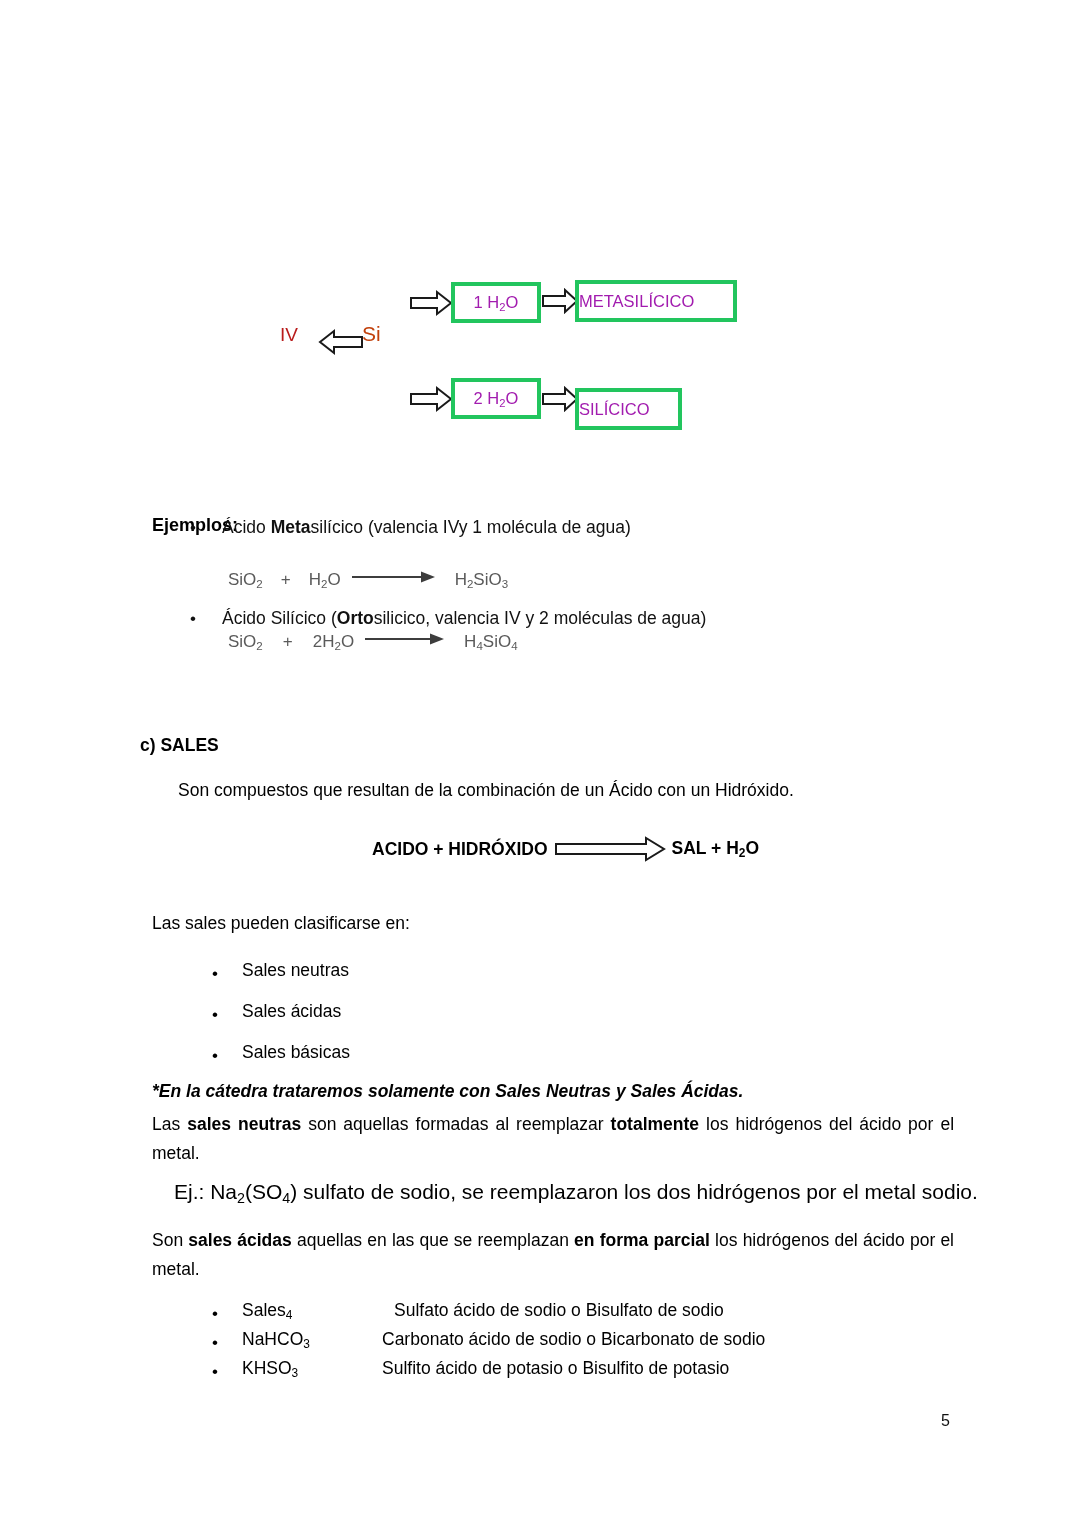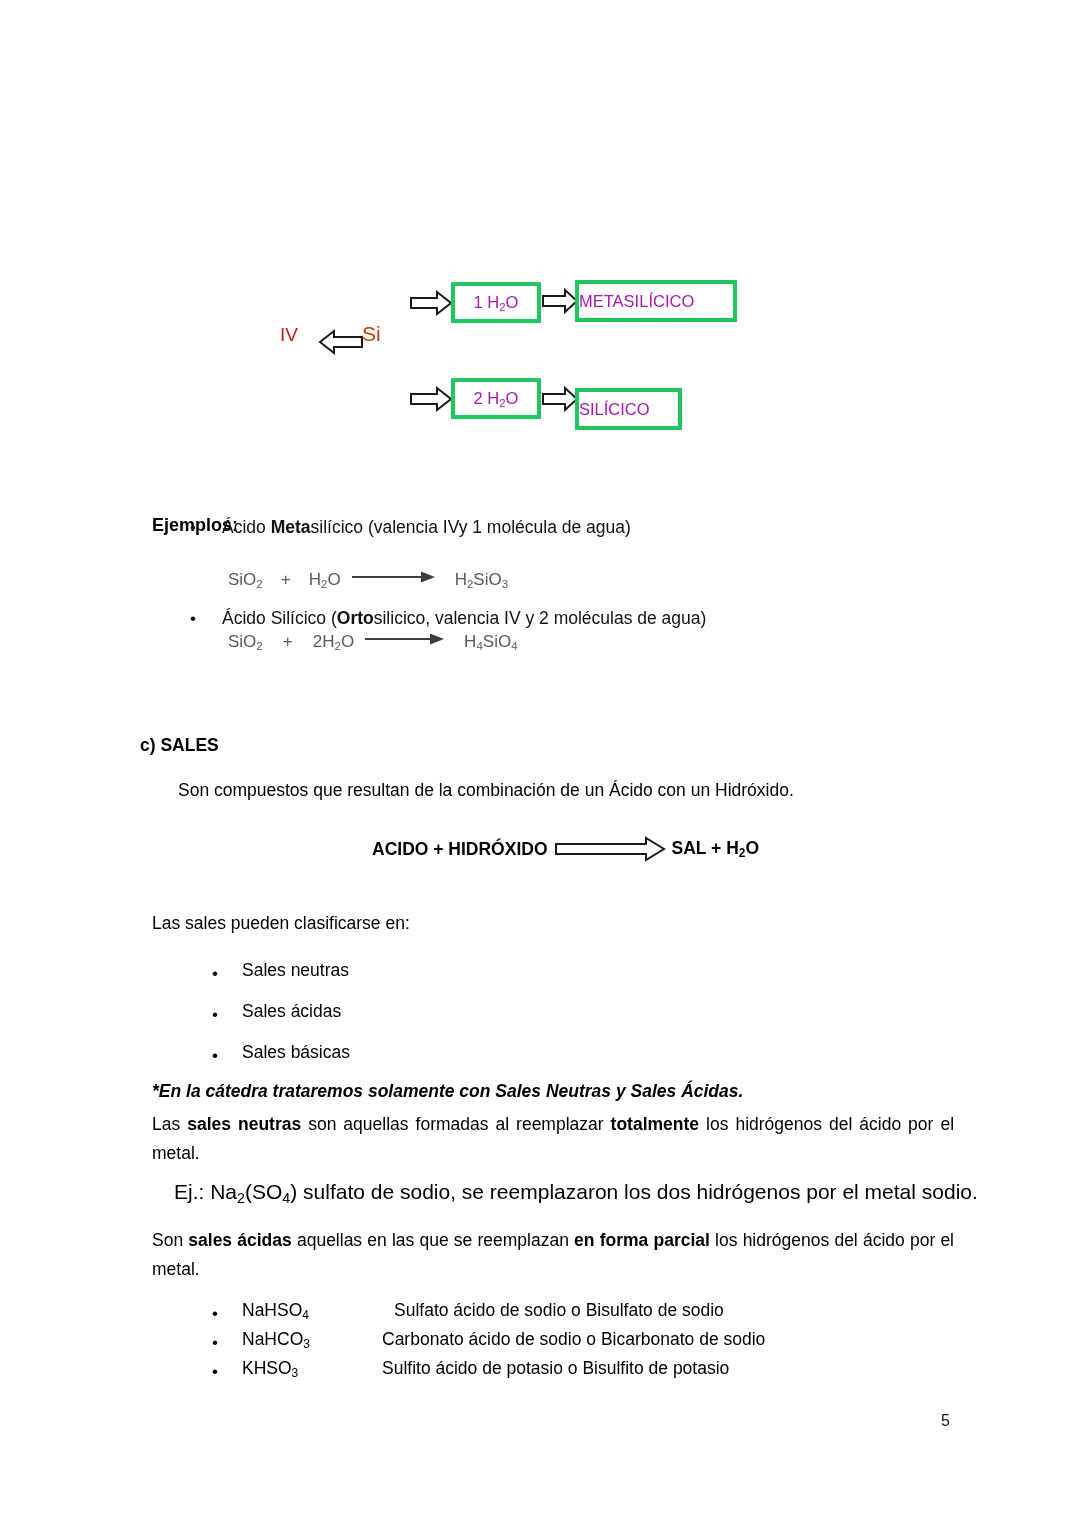--- a/index.html
+++ b/index.html
@@ -315,21 +315,21 @@
   <div class="abs" id="nota-catedra">*En la cátedra trataremos solamente con Sales Neutras y Sales Ácidas.</div>
 
   <div class="abs" id="neutras-par"><span>Las </span><span class="bold">sales neutras</span><span> son aquellas formadas al reemplazar </span><span class="bold">totalmente</span><span> los hidrógenos del ácido por el metal.</span></div>
 
   <div class="abs" id="ej-na2so4"><span>Ej.: Na</span><sub>2</sub><span>(SO</span><sub>4</sub><span>) sulfato de sodio, se reemplazaron los dos hidrógenos por el metal sodio.</span></div>
 
   <div class="abs" id="acidas-par"><span>Son </span><span class="bold">sales ácidas</span><span> aquellas en las que se reemplazan </span><span class="bold">en forma parcial</span><span> los hidrógenos del ácido por el metal.</span></div>
 
   <div class="salt-row" style="top:1300px;">
     <span class="bdot">•</span>
-    <span class="salt-formula" style="width:140px;"><span>NaHSO</span><sub>4</sub></span>
+    <span class="salt-formula" style="width:140px;"><span>Sales</span><sub>4</sub></span>
     <span class="salt-desc" style="margin-left:12px;">Sulfato ácido de sodio o Bisulfato de sodio</span>
   </div>
   <div class="salt-row" style="top:1329px;">
     <span class="bdot">•</span>
     <span class="salt-formula" style="width:140px;"><span>NaHCO</span><sub>3</sub></span>
     <span class="salt-desc">Carbonato ácido de sodio o Bicarbonato de sodio</span>
   </div>
   <div class="salt-row" style="top:1358px;">
     <span class="bdot">•</span>
     <span class="salt-formula" style="width:140px;"><span>KHSO</span><sub>3</sub></span>

